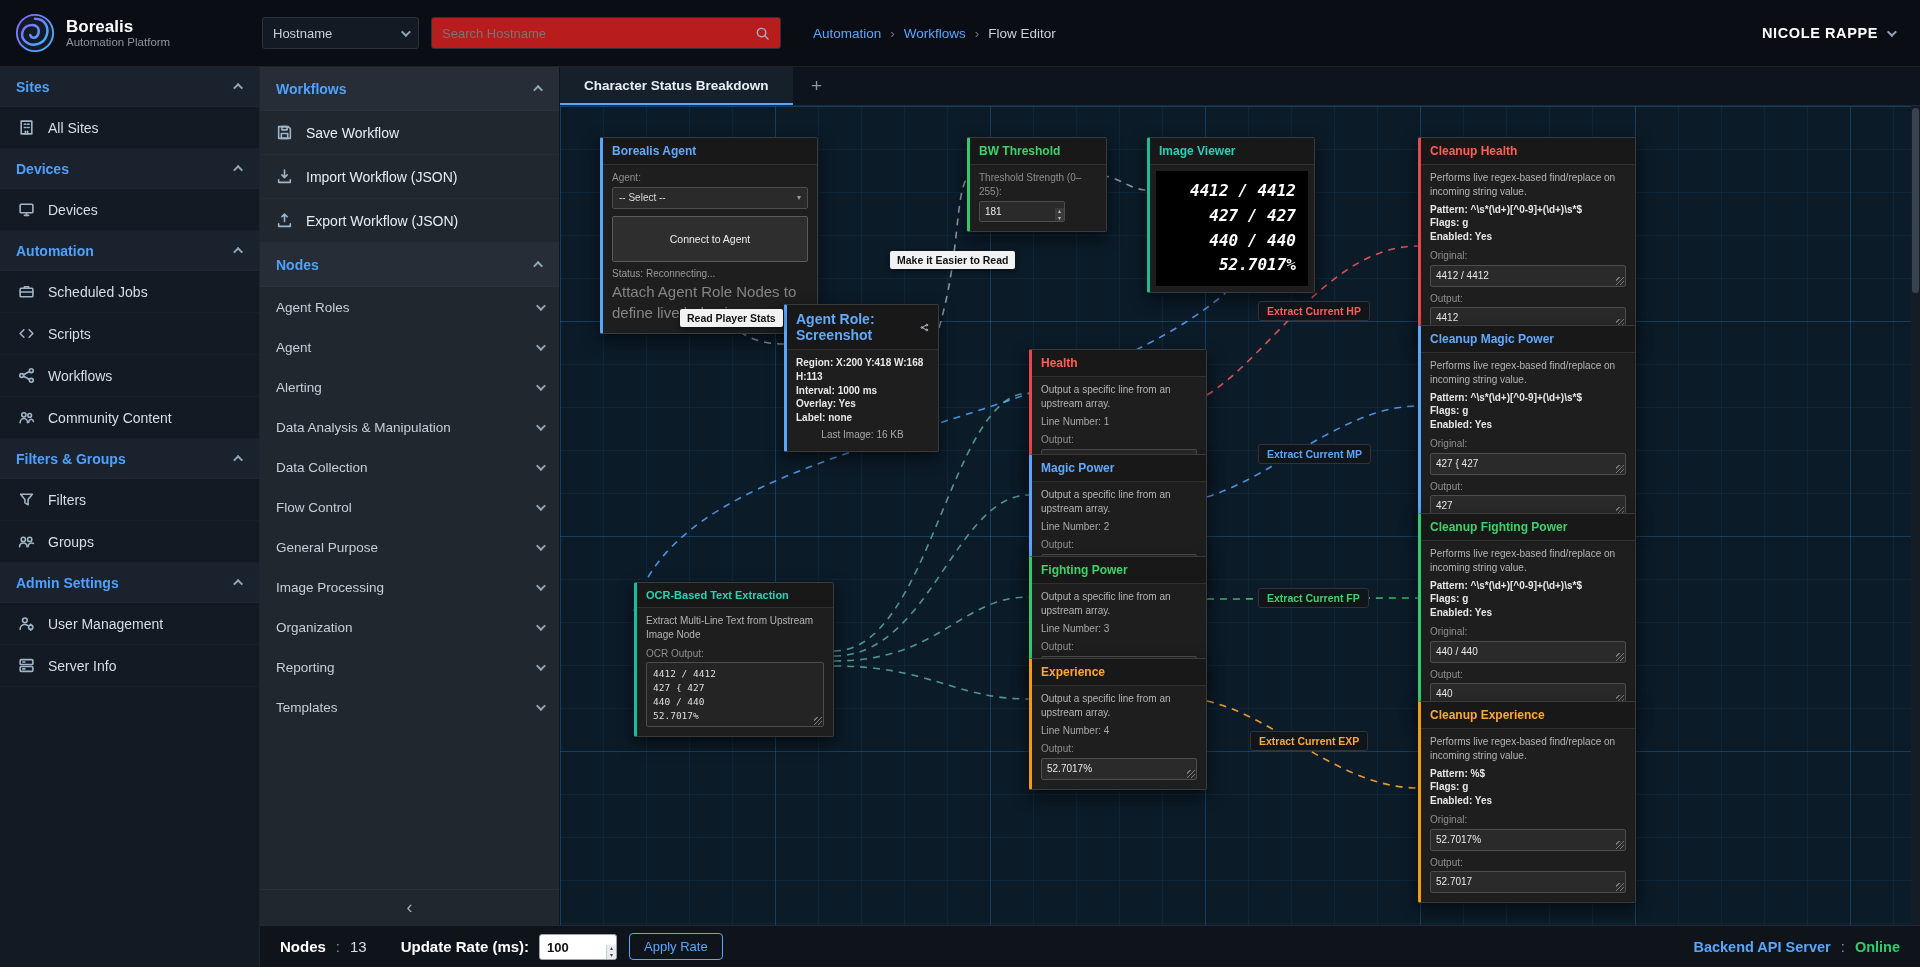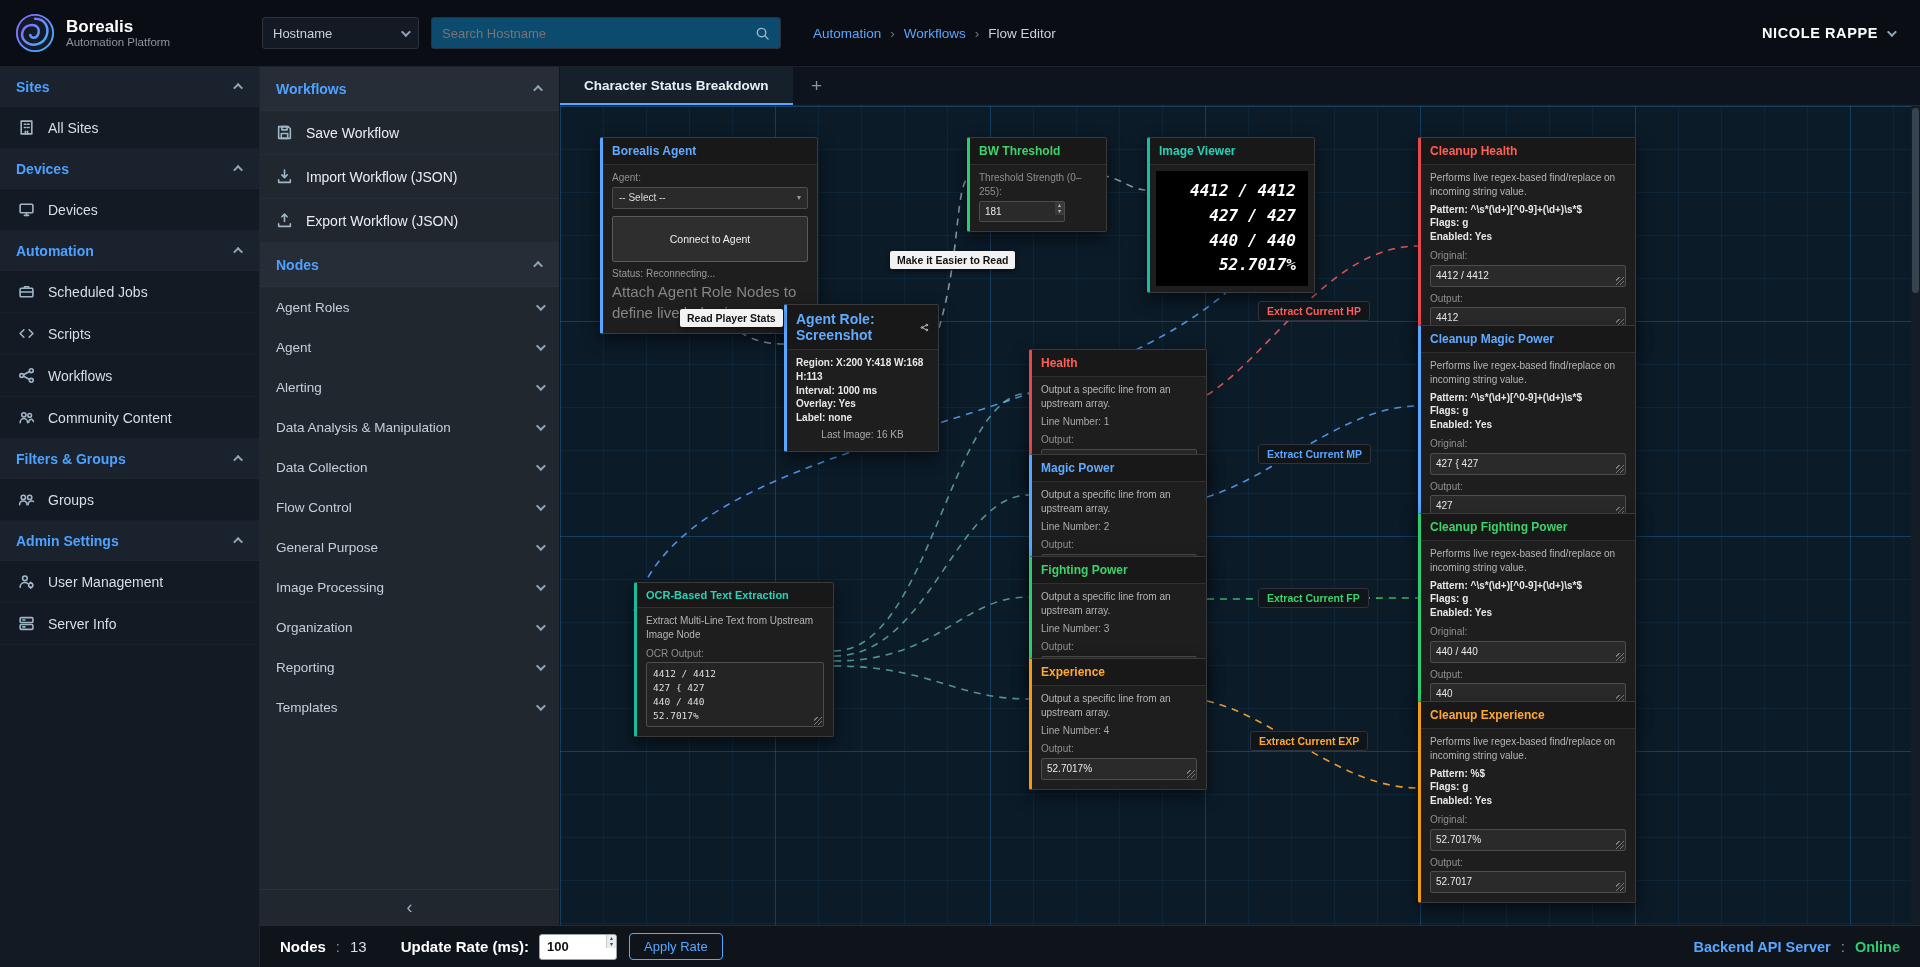--- a/index.html
+++ b/index.html
@@ -9,21 +9,21 @@
   
   .topbar { position:absolute; top:0; left:0; width:1920px; height:67px; background:#0a0e14;
             border-bottom:1px solid #1c222b; display:flex; align-items:center; z-index:30; }
   .brand { width:260px; display:flex; align-items:center; gap:10px; padding-left:14px; }
   .brand-logo { width:42px; height:42px; flex:0 0 42px; }
   .brand-name { color:#ffffff; font-size:17px; font-weight:bold; line-height:1.1; }
   .brand-sub { color:#8b949e; font-size:11.5px; }
   .hostname-select { margin-left:2px; width:157px; height:32px; background:#141a23; border:1px solid #2b323d;
             border-radius:3px; color:#c9d1d9; font-size:13px; display:flex; align-items:center;
             justify-content:space-between; padding:0 10px; cursor:pointer; }
-  .search-box { margin-left:12px; width:350px; height:32px; background:#0c4a6e; border:1px solid #2b323d;
+  .search-box { margin-left:12px; width:350px; height:32px; background:#b91c1c; border:1px solid #2b323d;
             border-radius:3px; display:flex; align-items:center; padding:0 10px; }
   .search-box input { flex:1; background:transparent; border:none; outline:none; color:#c9d1d9; font-size:13px;
             font-family:"Liberation Sans", sans-serif; }
   .breadcrumb { margin-left:32px; font-size:13.5px; display:flex; gap:9px; align-items:center; }
   .crumb-link { color:#58a6ff; cursor:pointer; }
   .crumb-sep { color:#6e7781; }
   .crumb-current { color:#c9d1d9; }
   .user-menu { margin-left:auto; margin-right:26px; color:#ffffff; font-size:14.5px; font-weight:600;
             letter-spacing:0.6px; display:flex; align-items:center; gap:9px; cursor:pointer; }
   .caret { display:inline-block; width:7px; height:7px; border-right:2px solid #8fa6b8; border-bottom:2px solid #8fa6b8; }
@@ -92,21 +92,21 @@
   .agent-btn { display:block; width:100%; background:#2e2e2e; border:1px solid #5a5a5a; border-radius:2px;
            color:#ececec; font-size:10.5px; padding:16px 0; margin-top:7px; cursor:pointer;
            font-family:"Liberation Sans", sans-serif; }
   .mono-area { background:#242424; border:1px solid #4d4d4d; border-radius:2px; color:#dedede;
            font-family:"DejaVu Sans Mono", monospace; font-size:9.5px; line-height:1.45; padding:4px 6px;
            white-space:pre; position:relative; min-height:58px; cursor:text; }
   .mono-area::after { content:""; position:absolute; right:1px; bottom:1px; width:8px; height:8px;
            background:repeating-linear-gradient(135deg, transparent 0 2px, #7a7a7a 2px 3px); }
   .iv-display { background:#000; margin:6px; padding:8px 12px; font-family:"DejaVu Sans Mono", monospace;
            font-weight:bold; font-style:italic; color:#ffffff; font-size:16px; line-height:1.55; text-align:right; }
-  .num-field { display:inline-flex; align-items:flex-start; border-radius:2px; overflow:hidden; cursor:text; }
+  .num-field { display:inline-flex; align-items:flex-end; border-radius:2px; overflow:hidden; cursor:text; }
   .num-field.dark { background:#2a2a2a; border:1px solid #4d4d4d; width:86px; }
   .num-field.dark .num-value { color:#e8e8e8; font-size:10px; padding:3px 5px; flex:1; }
   .num-field.dark .num-spin { background:#3a3a3a; color:#bbb; }
   .num-field.light { background:#ffffff; border:1px solid #9aa4ae; width:78px; height:26px; border-radius:3px; }
   .num-field.light .num-value { color:#111; font-size:13px; padding:4px 7px; flex:1; font-weight:600; }
   .num-field.light .num-spin { background:#e9ecef; color:#444; border-left:1px solid #c6ccd2; }
   .num-spin { display:flex; flex-direction:column; justify-content:center; font-size:6px; line-height:1.1;
            padding:0 3px; cursor:pointer; }
 
   
@@ -247,20 +247,26 @@
         <circle cx="11" cy="6" r="1.7"></circle>
         <path d="M2 13 c0-2.6 2-4 3.5-4 s3.5 1.4 3.5 4"></path>
         <path d="M10 12.5 c.3-2 1.6-3 2.8-2.8 c.8.2 1.4.8 1.7 2"></path>
     </svg>
     <span>Community Content</span>
   </div>
 
   <div class="side-header">
     <span>Filters &amp; Groups</span>
     <span class="caret up"></span>
+  </div>
+  <div class="side-item">
+    <svg width="17" height="17" viewBox="0 0 16 16" class="icon-svg">
+      <path d="M2.5 3 h11 L9.5 8 v5 l-3-2 V8 Z"></path>
+    </svg>
+    <span>Filters</span>
   </div>
   <div class="side-item">
     <svg width="17" height="17" viewBox="0 0 16 16" class="icon-svg">
       <circle cx="5" cy="6" r="2"></circle>
         <circle cx="11" cy="6" r="2"></circle>
         <path d="M1.5 13 c0-2.4 1.8-3.6 3.5-3.6 s3.5 1.2 3.5 3.6"></path>
         <path d="M9.5 13 c0-2.4 1.8-3.6 3.5-3.6 c.6 0 1.1.1 1.5.4"></path>
     </svg>
     <span>Groups</span>
   </div>

